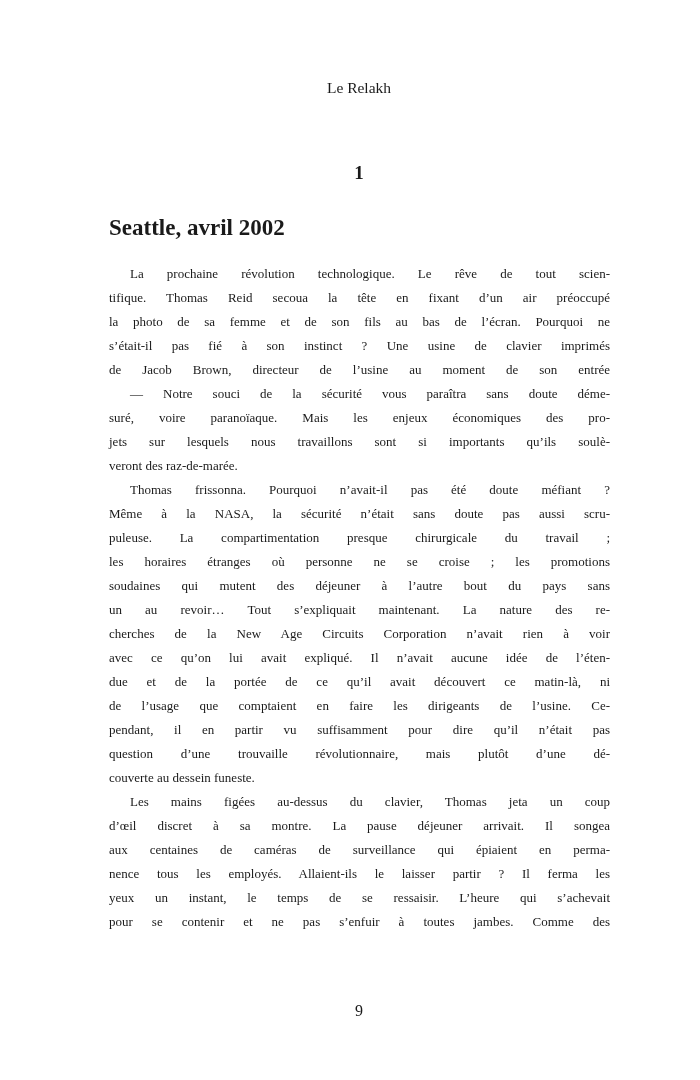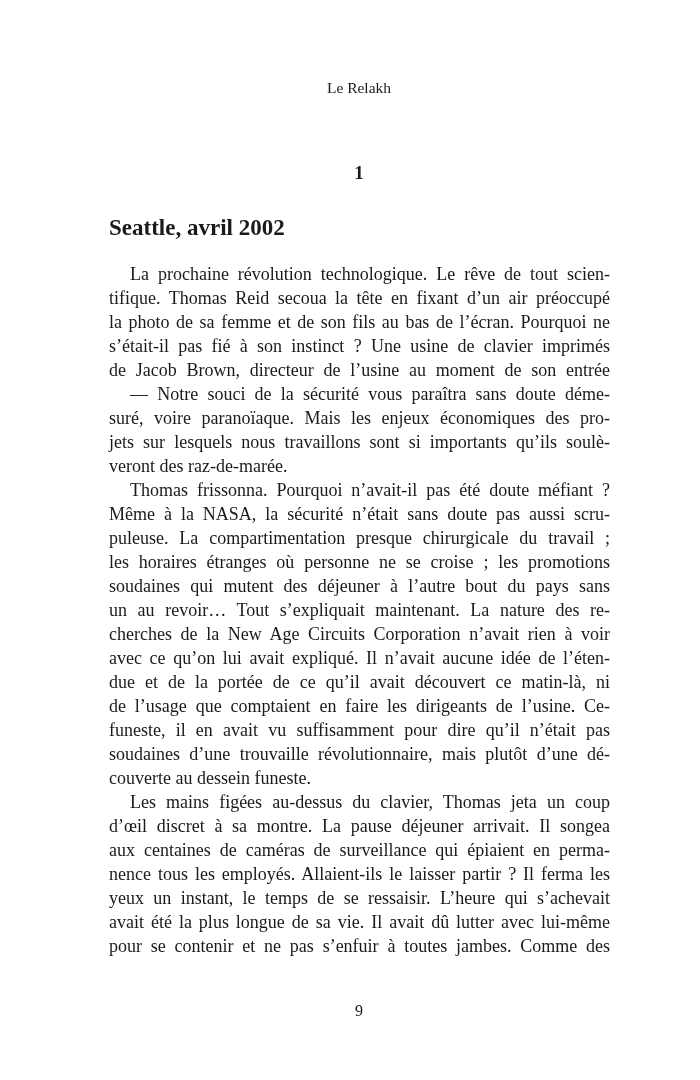--- a/index.html
+++ b/index.html
@@ -44,21 +44,21 @@
       left: 109px;
       font-size: 23px;
       font-weight: bold;
       line-height: 26px;
     }
     .body-text {
       position: absolute;
       top: 262px;
       left: 109px;
       width: 501px;
-      font-size: 18px;
+      font-size: 13px;
       line-height: 24px;
     }
     .line {
       display: block;
       height: 24px;
       white-space: nowrap;
       text-align: justify;
       text-align-last: justify;
       overflow: visible;
     }
@@ -102,25 +102,24 @@
   <span class="line indent">Thomas frissonna. Pourquoi n’avait-il pas été doute méfiant ?</span>
   <span class="line">Même à la NASA, la sécurité n’était sans doute pas aussi scru-</span>
   <span class="line">puleuse. La compartimentation presque chirurgicale du travail ;</span>
   <span class="line">les horaires étranges où personne ne se croise ; les promotions</span>
   <span class="line">soudaines qui mutent des déjeuner à l’autre bout du pays sans</span>
   <span class="line">un au revoir… Tout s’expliquait maintenant. La nature des re-</span>
   <span class="line">cherches de la New Age Circuits Corporation n’avait rien à voir</span>
   <span class="line">avec ce qu’on lui avait expliqué. Il n’avait aucune idée de l’éten-</span>
   <span class="line">due et de la portée de ce qu’il avait découvert ce matin-là, ni</span>
   <span class="line">de l’usage que comptaient en faire les dirigeants de l’usine. Ce-</span>
-  <span class="line">funeste, il en avait vu suffisamment pour dire qu’il n’était pas</span>
-  <span class="line">soudaines d’une trouvaille révolutionnaire, mais plutôt d’une dé-</span>
+  <span class="line">pendant, il en partir vu suffisamment pour dire qu’il n’était pas</span>
+  <span class="line">question d’une trouvaille révolutionnaire, mais plutôt d’une dé-</span>
   <span class="line last">couverte au dessein funeste.</span>
   <span class="line indent">Les mains figées au-dessus du clavier, Thomas jeta un coup</span>
   <span class="line">d’œil discret à sa montre. La pause déjeuner arrivait. Il songea</span>
   <span class="line">aux centaines de caméras de surveillance qui épiaient en perma-</span>
   <span class="line">nence tous les employés. Allaient-ils le laisser partir ? Il ferma les</span>
   <span class="line">yeux un instant, le temps de se ressaisir. L’heure qui s’achevait</span>
-  <span class="line">avait été la plus longue de sa vie. Il avait dû lutter avec lui-même</span>
   <span class="line">pour se contenir et ne pas s’enfuir à toutes jambes. Comme des</span>
 </div>
 
 <div class="page-number">9</div>
 
 </body></html>

